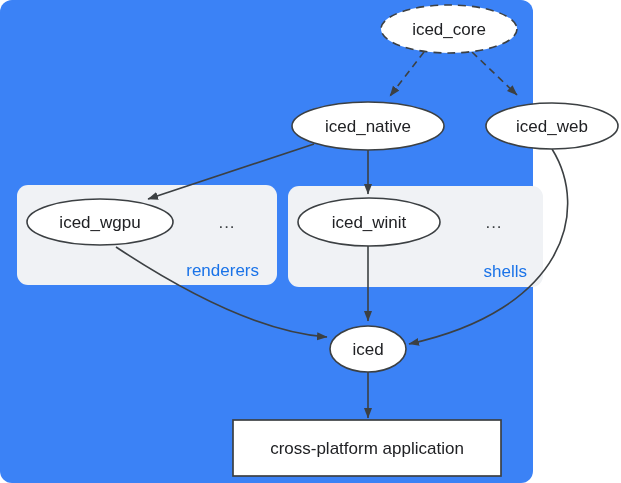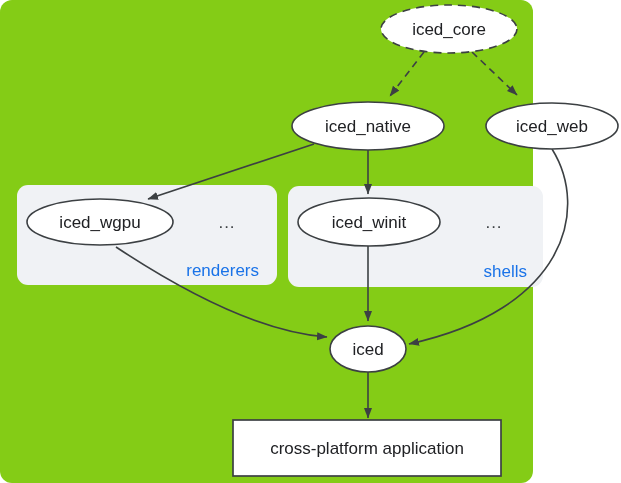--- a/index.html
+++ b/index.html
@@ -8,21 +8,21 @@
     background: #ffffff;
     width: 621px;
     height: 483px;
     overflow: hidden;
     font-family: "Liberation Sans", sans-serif;
   }
   .canvas {
     position: relative;
     width: 533px;
     height: 483px;
-    background: #84cc16;
+    background: #3b82f6;
     border-radius: 12px;
   }
   svg { display: block; }
   .node-ellipse {
     fill: #ffffff;
     stroke: #3c4043;
     stroke-width: 1.6;
   }
   .node-ellipse.dashed {
     stroke-dasharray: 8 6;

